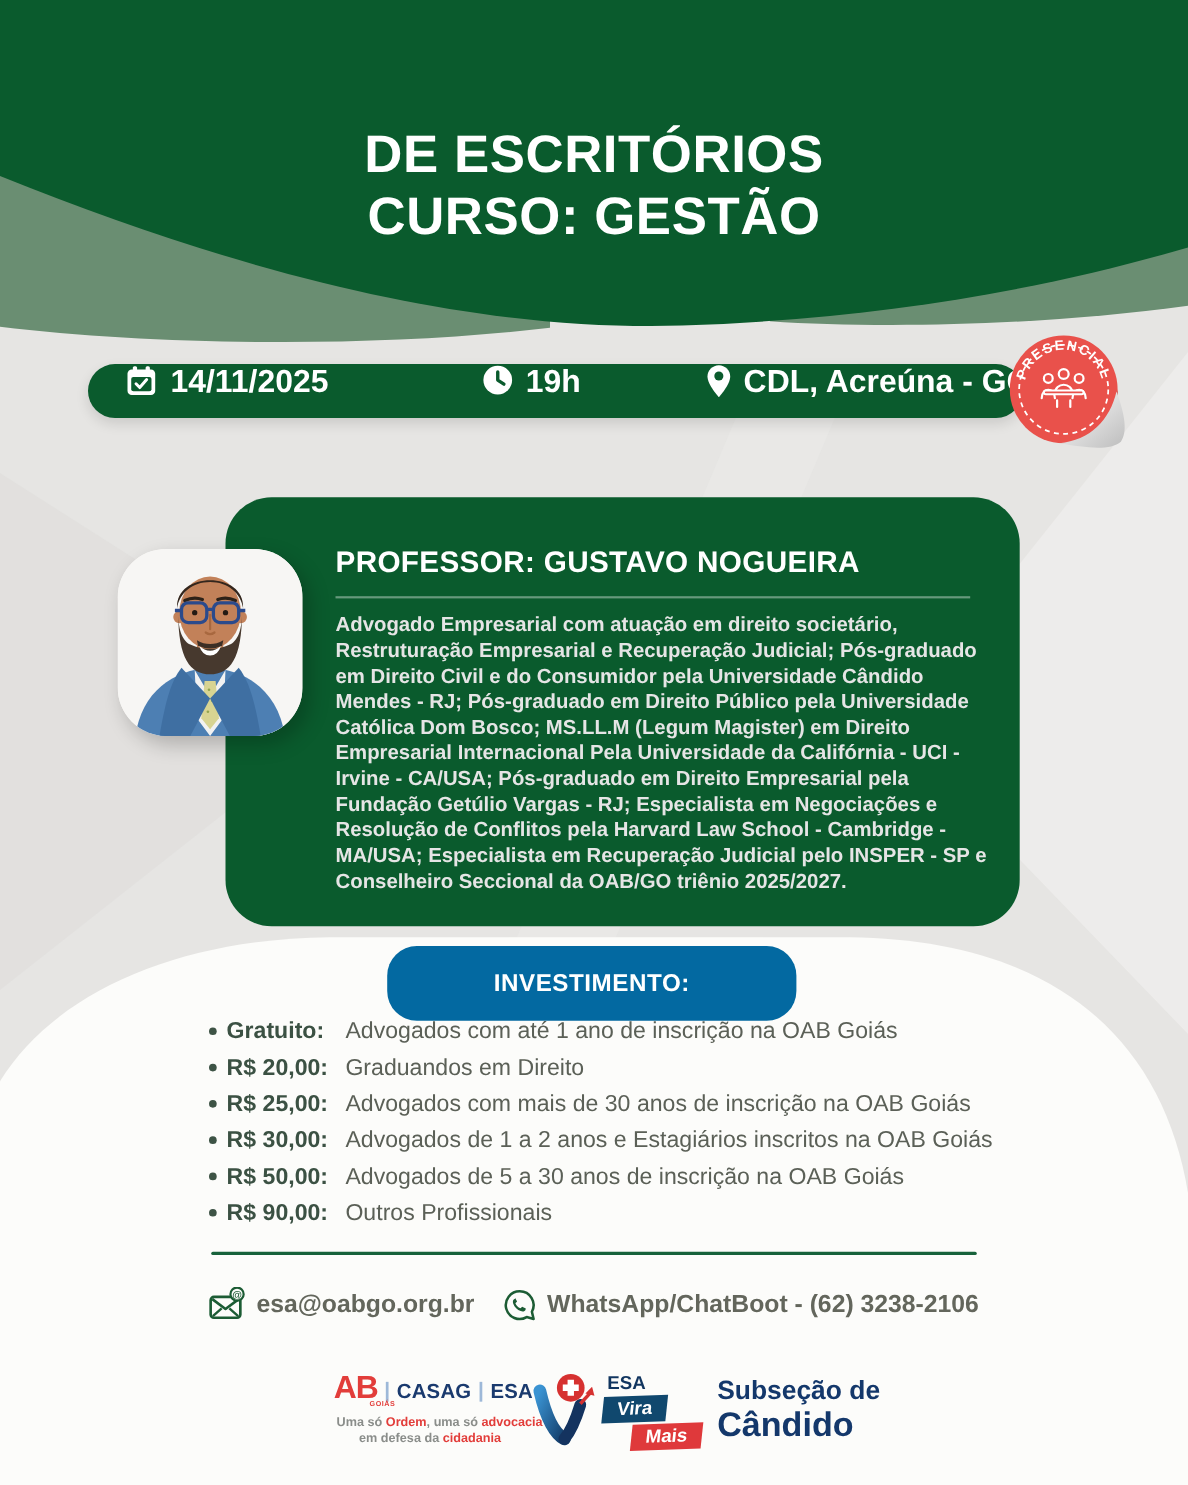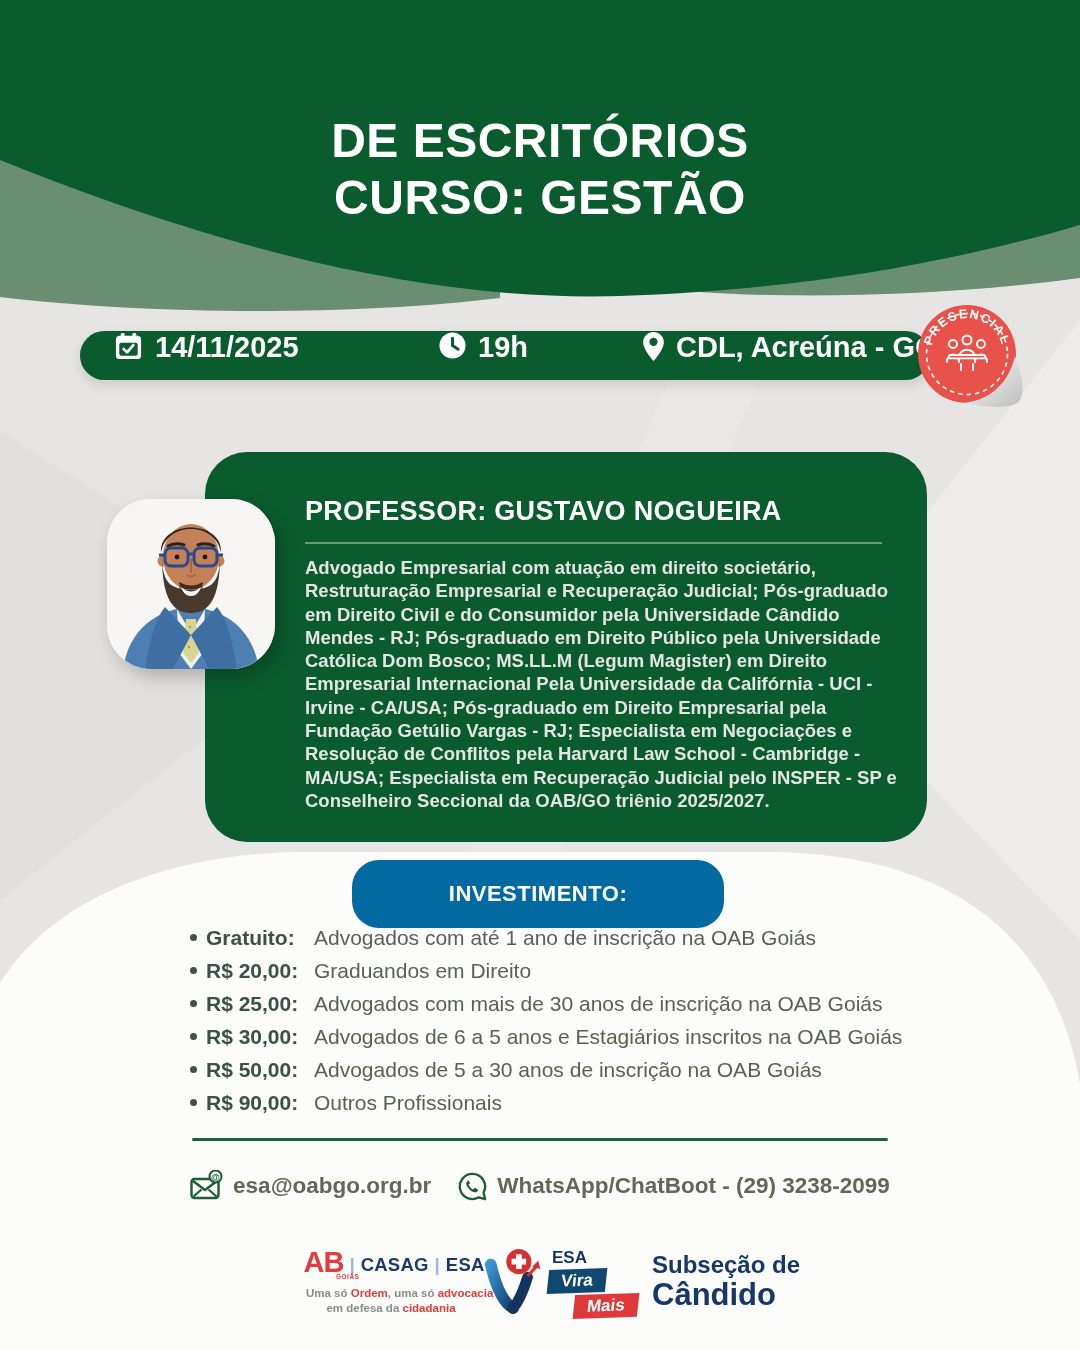--- a/index.html
+++ b/index.html
@@ -215,21 +215,21 @@
       <span class="inv-desc">Graduandos em Direito</span>
     </div>
     <div class="inv-row">
       <span class="inv-dot"></span>
       <span class="inv-price">R$ 25,00:</span>
       <span class="inv-desc">Advogados com mais de 30 anos de inscrição na OAB Goiás</span>
     </div>
     <div class="inv-row">
       <span class="inv-dot"></span>
       <span class="inv-price">R$ 30,00:</span>
-      <span class="inv-desc">Advogados de 6 a 5 anos e Estagiários inscritos na OAB Goiás</span>
+      <span class="inv-desc">Advogados de 1 a 2 anos e Estagiários inscritos na OAB Goiás</span>
     </div>
     <div class="inv-row">
       <span class="inv-dot"></span>
       <span class="inv-price">R$ 50,00:</span>
       <span class="inv-desc">Advogados de 5 a 30 anos de inscrição na OAB Goiás</span>
     </div>
     <div class="inv-row">
       <span class="inv-dot"></span>
       <span class="inv-price">R$ 90,00:</span>
       <span class="inv-desc">Outros Profissionais</span>
@@ -247,21 +247,21 @@
         <circle cx="25.5" cy="6.5" r="6" fill="#fcfcfa" stroke="#1c5c34" stroke-width="2"></circle>
         <text x="25.5" y="9.6" text-anchor="middle" font-size="9" font-weight="bold" fill="#1c5c34">@</text>
       </svg>
       <span>esa@oabgo.org.br</span>
     </div>
     <div class="contact-item">
       <svg width="31" height="31" viewBox="0 0 32 32">
         <path d="M16,3 a13,13 0 1 0 6.5,24.2 L29,29 l-1.6,-6.8 A13,13 0 0 0 16,3 Z" fill="none" stroke="#1c5c34" stroke-width="2.4" stroke-linejoin="round"></path>
         <path d="M11.5,10 c-1.8,.6 -2.4,2.4 -1.6,4.6 c1.2,3.2 3.8,5.8 7,7 c2.2,.8 4,.2 4.6,-1.6 l.2,-.8 -3.4,-1.8 -1.6,1.6 c-2.4,-1 -3.8,-2.4 -4.8,-4.8 l1.6,-1.6 -1.8,-3.4 Z" fill="#1c5c34"></path>
       </svg>
-      <span>WhatsApp/ChatBoot - (29) 3238-2099</span>
+      <span>WhatsApp/ChatBoot - (62) 3238-2106</span>
     </div>
   </div>
 
   <div class="abs oab-group">
     <div class="oab-row">
       <svg width="27" height="27" viewBox="0 0 28 28">
         <circle cx="14" cy="14" r="13" fill="#11569c"></circle>
         <ellipse cx="14" cy="14" rx="6" ry="13" fill="none" stroke="#7fb3e0" stroke-width="1"></ellipse>
         <path d="M2,10 h24 M2,18 h24" stroke="#7fb3e0" stroke-width="1"></path>
         <path d="M5,7 a11,11 0 0 1 7,-4" stroke="#cfe4f5" stroke-width="2.4" fill="none" stroke-linecap="round"></path>

